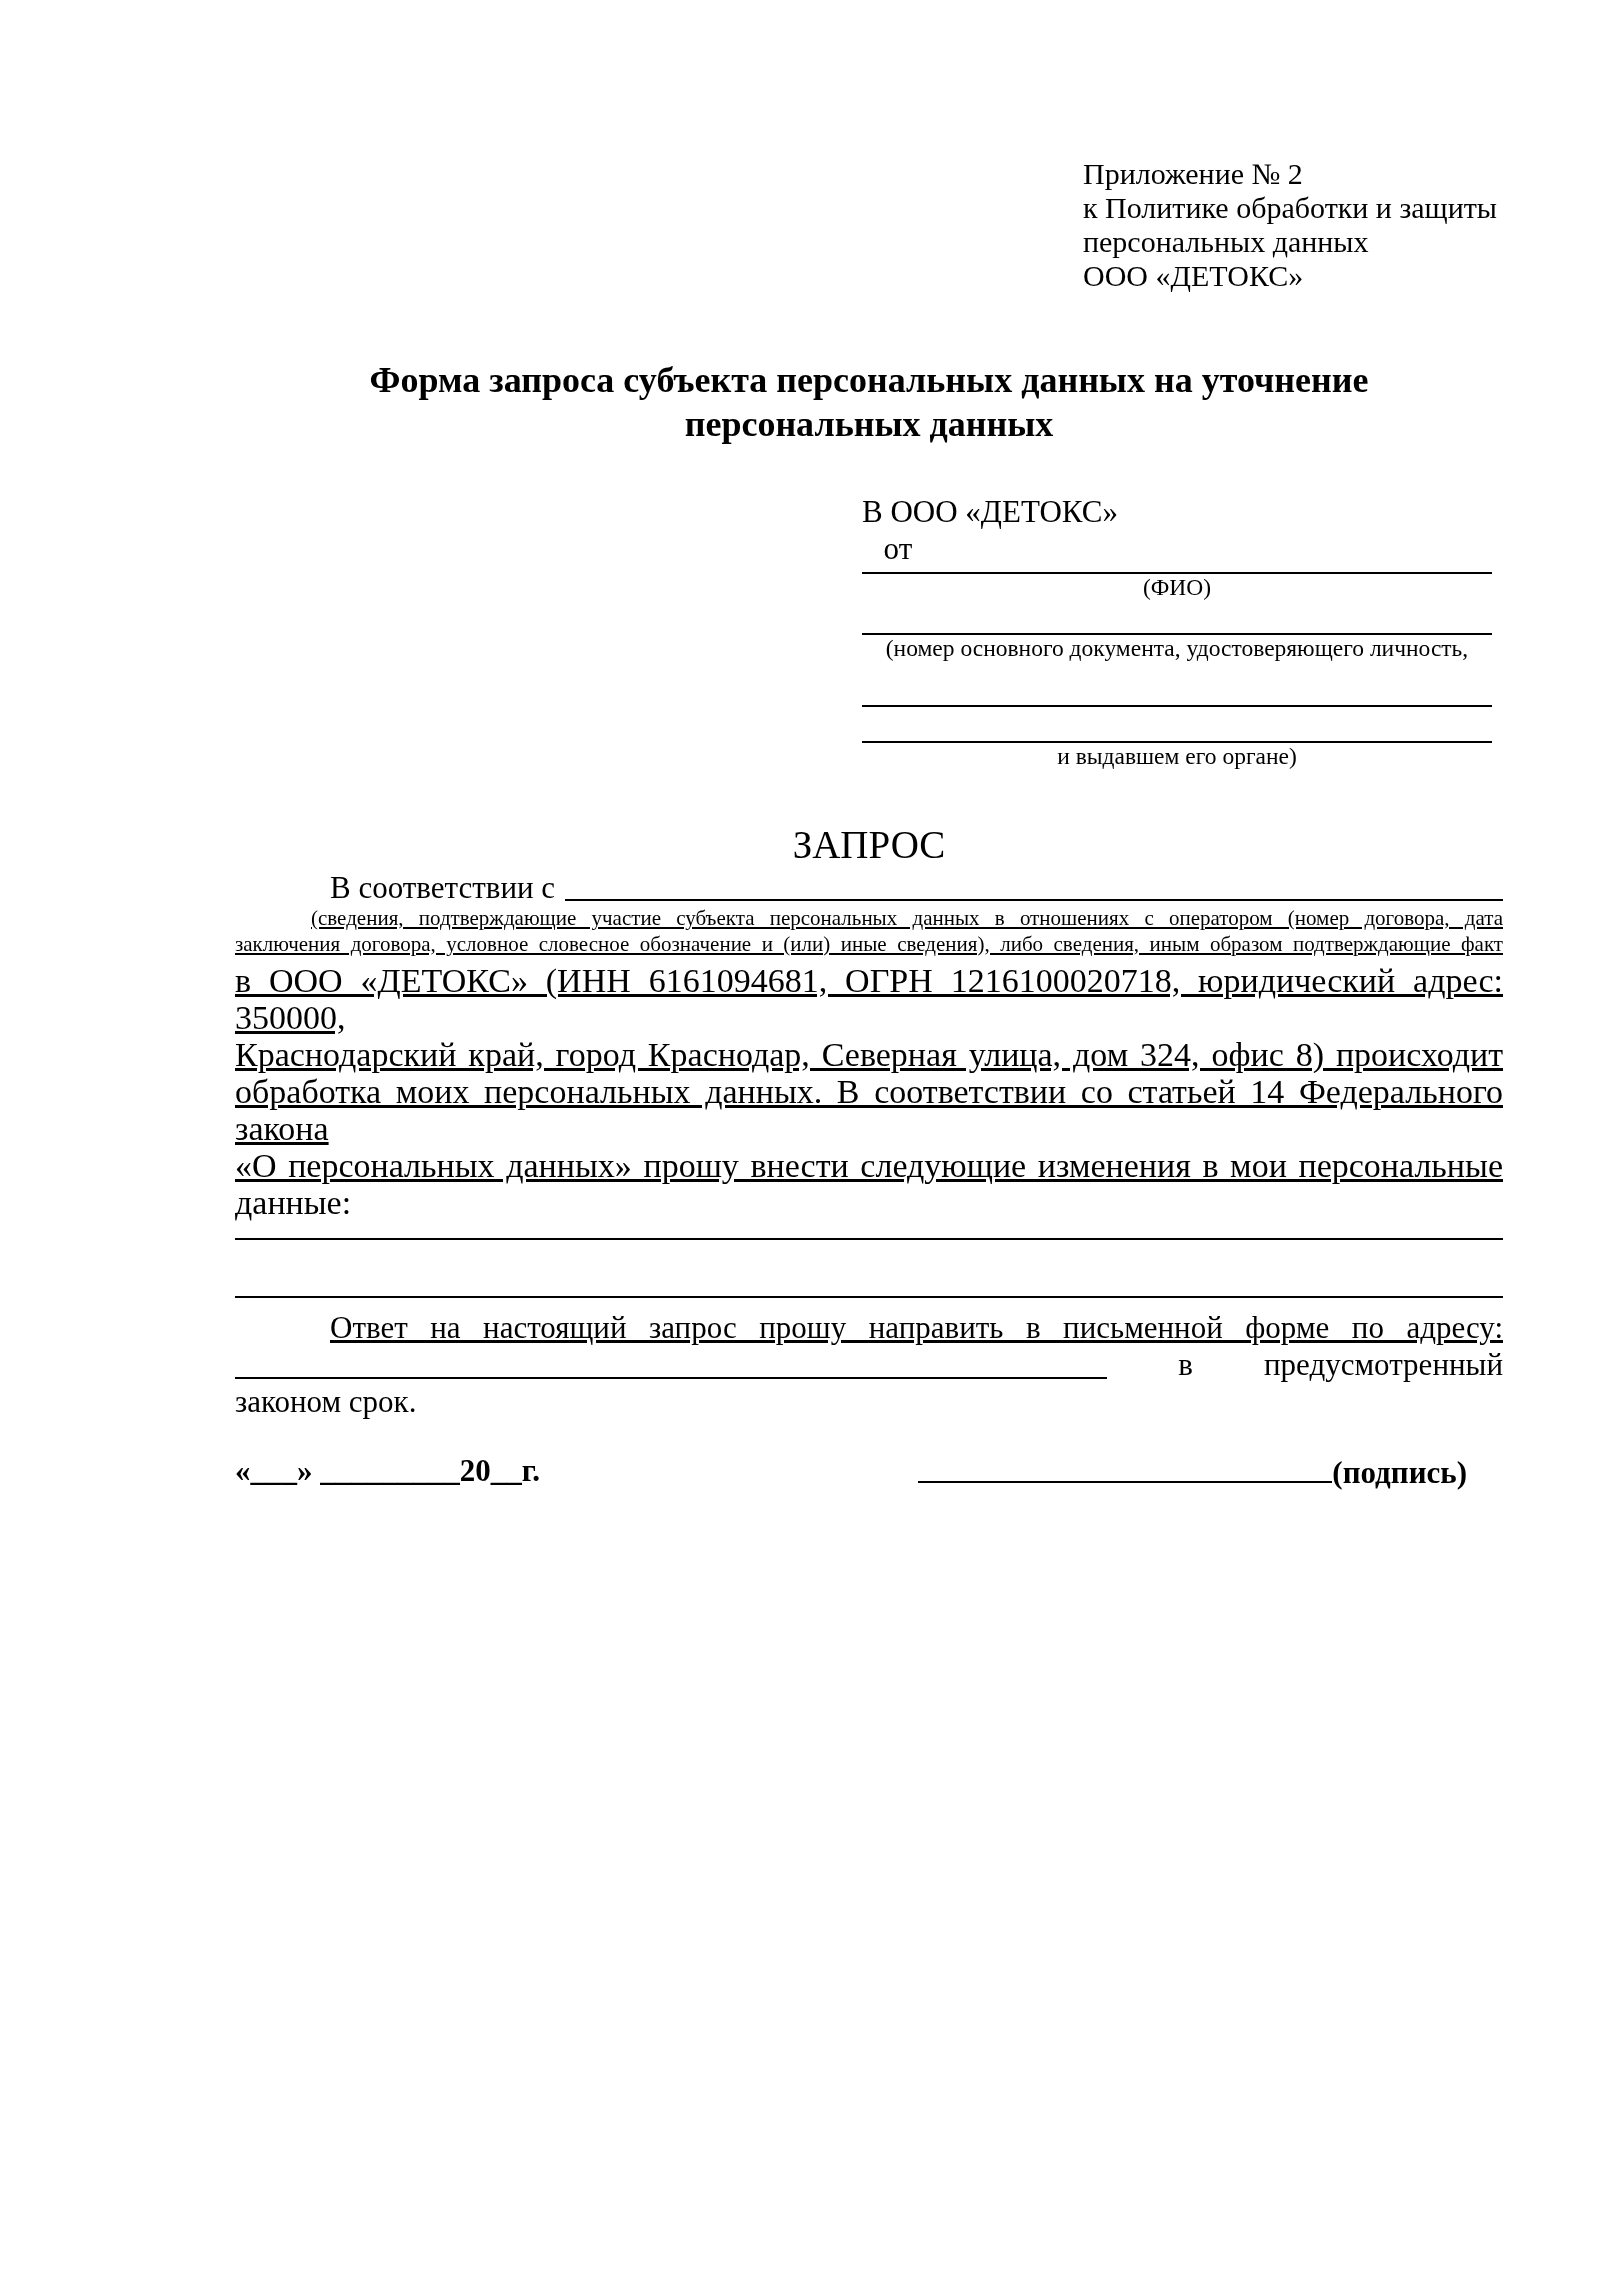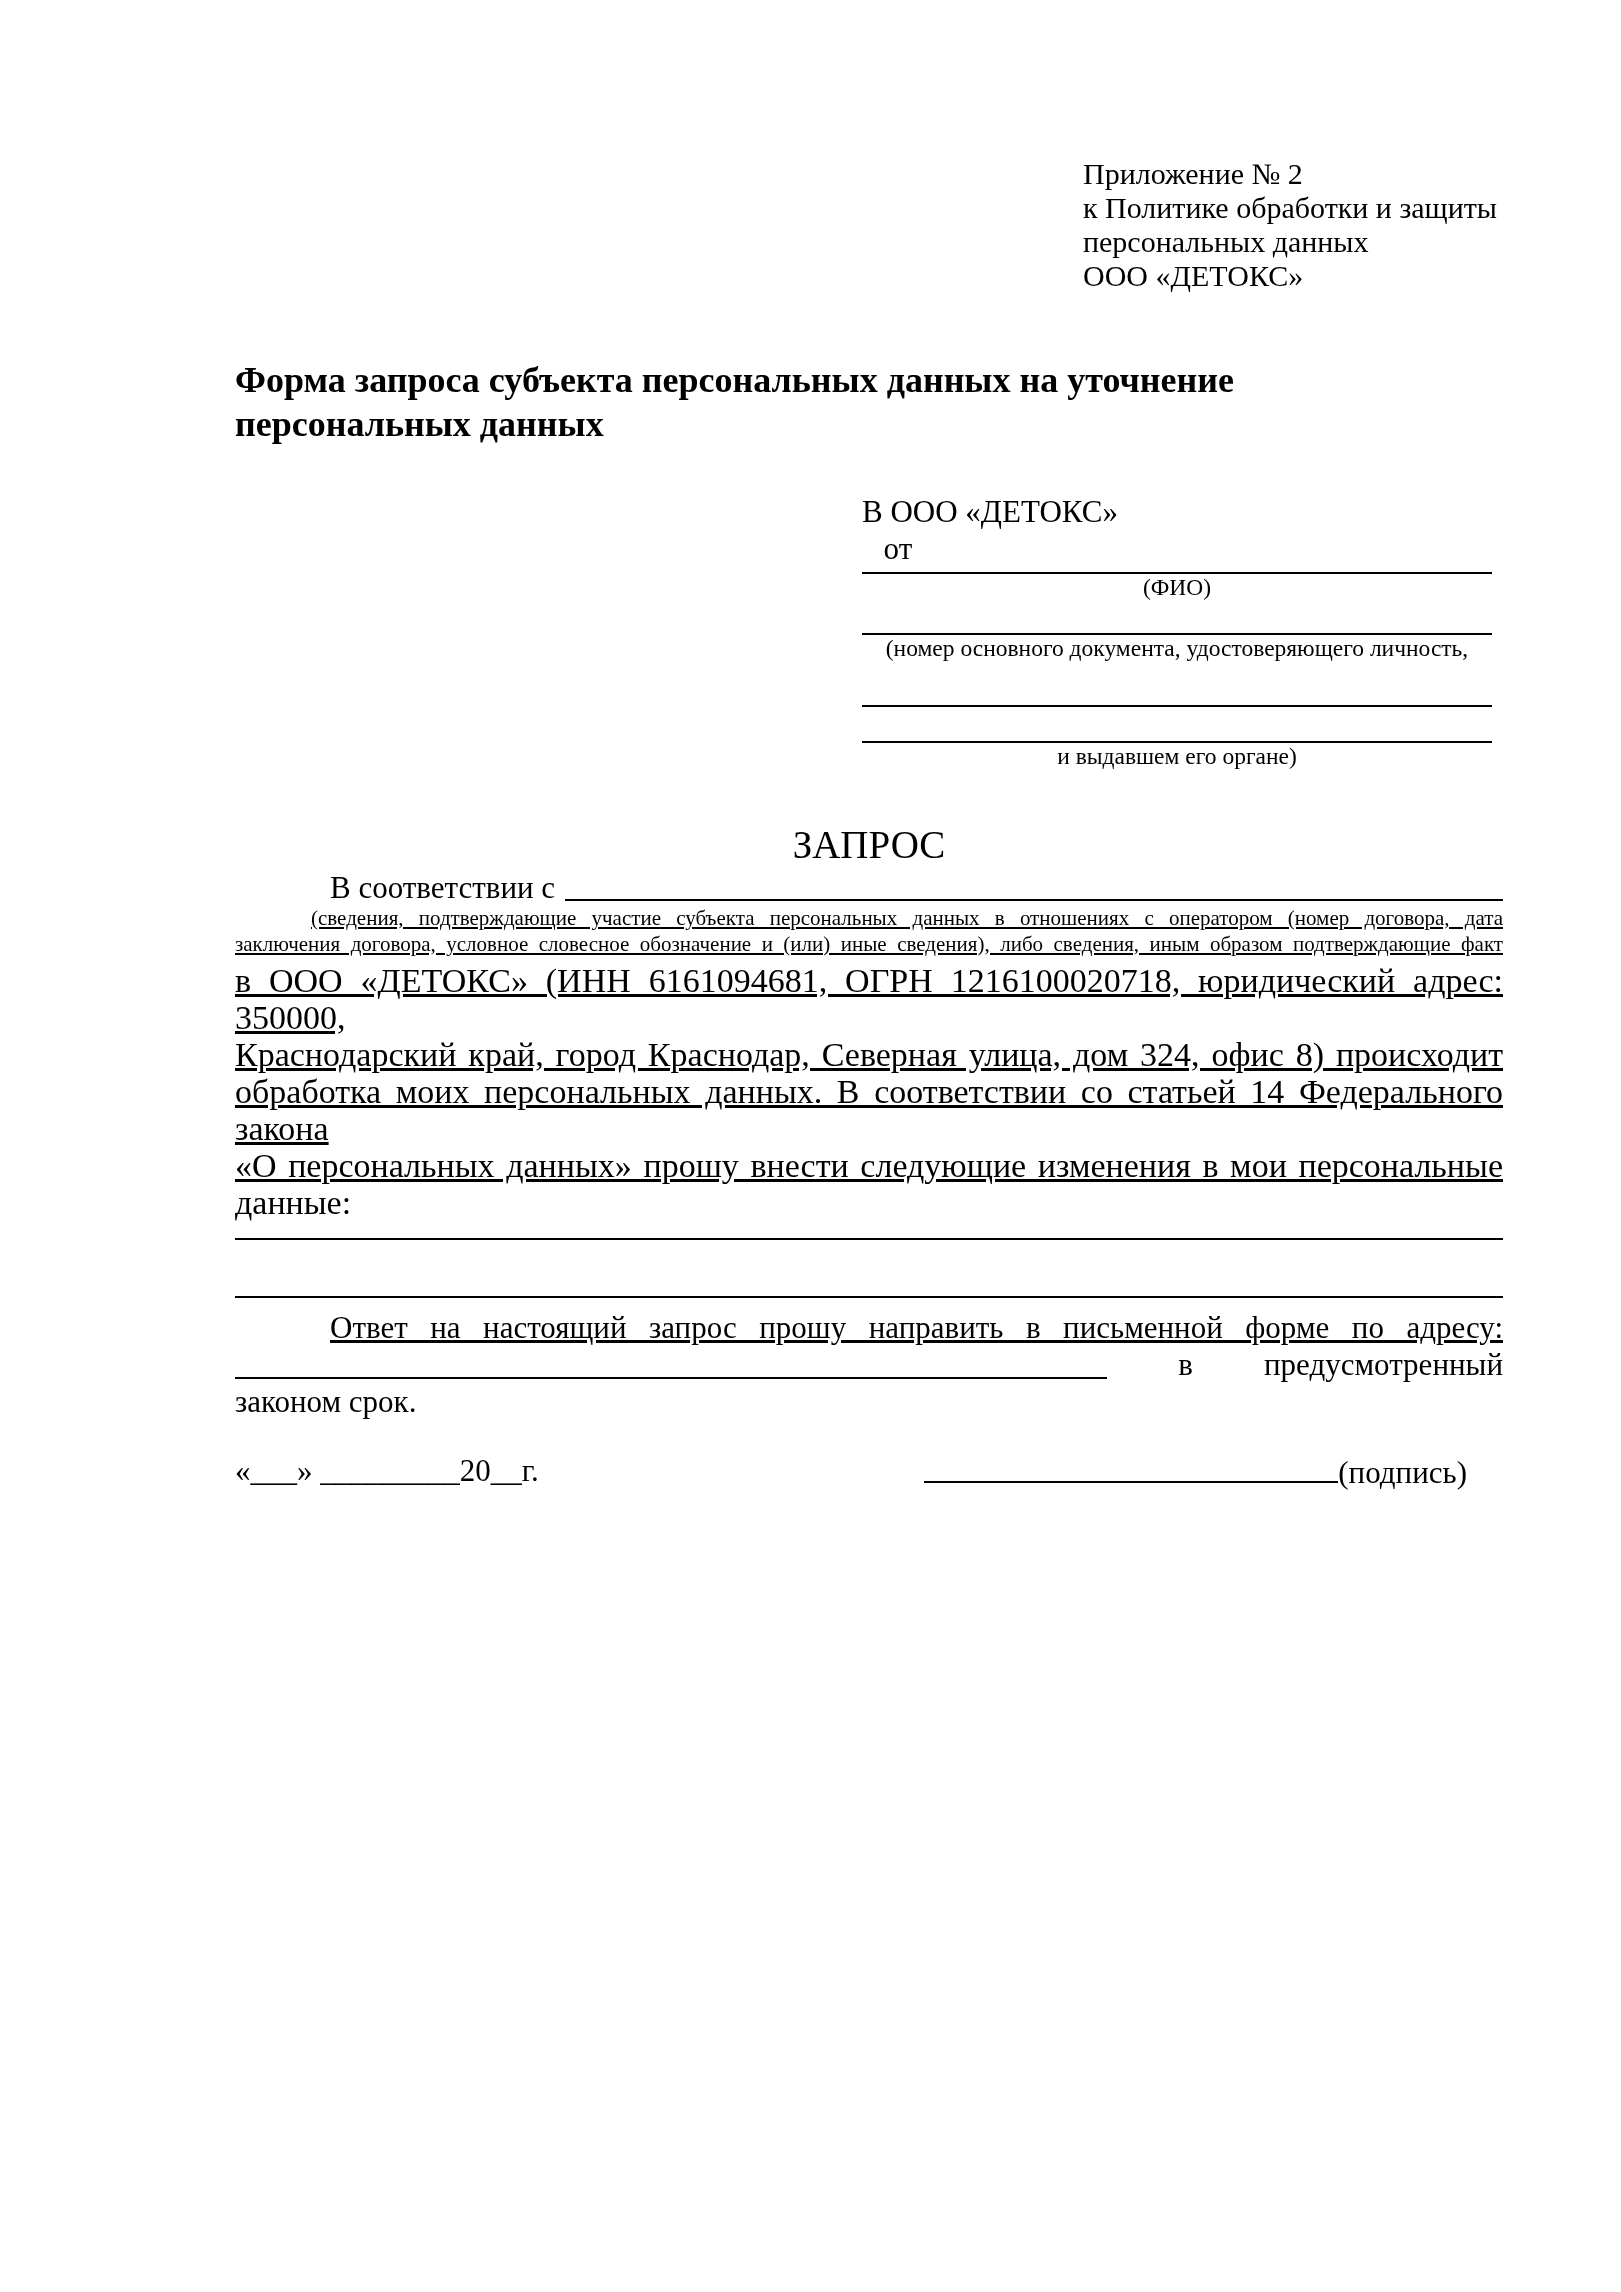--- a/index.html
+++ b/index.html
@@ -11,21 +11,21 @@
     color: #000000;
     font-family: "Liberation Serif", "DejaVu Serif", serif;
     overflow: hidden;
   }
   .content { padding: 0 118px 0 235px; }
 
   
   .hdr { margin-top: 157px; margin-left: 848px; font-size: 30px; line-height: 34px; }
 
   
-  .title { margin-top: 65px; font-weight: bold; font-size: 36px; line-height: 44px; }
+  .title { margin-top: 65px; text-align: center; font-weight: bold; font-size: 36px; line-height: 44px; }
 
   
   .addr { margin-top: 47px; margin-left: 627px; width: 630px; font-size: 31px; line-height: 37px; }
   .addr-from { padding-left: 21.6px; }
   .fline { border-bottom: 2px solid #000; }
   .fl0 { height: 4.9px; }
   .fl1 { height: 32px; }
   .fl2 { height: 42px; }
   .fl3 { height: 34px; }
   .fcap { font-size: 23.5px; line-height: 27.4px; text-align: center; }
@@ -50,21 +50,21 @@
   .b1 { height: 17.6px; }
   .b2 { height: 56px; }
 
   
   .reply { margin-top: 11px; font-size: 31px; line-height: 37px; }
   .reply-l1 { text-indent: 95px; }
   .reply-l2 { display: flex; justify-content: space-between; height: 37px; }
   .fill2 { width: 872px; border-bottom: 2px solid #000; margin-bottom: 4.9px; }
 
   
-  .footer-row { margin-top: 32px; display: flex; justify-content: space-between; font-size: 31px; line-height: 37px; }
+  .footer-row { margin-top: 32px; display: flex; justify-content: space-between; font-size: 31px; line-height: 37px; font-weight: bold; }
   .sig { margin-right: 36px; white-space: nowrap; }
   .sigline { display: inline-block; width: 414px; height: 29px; border-bottom: 2px solid #000; }
 </style>
 </head>
 <body>
 
 <div class="page">
   <div class="content">
 
     <div class="hdr">

